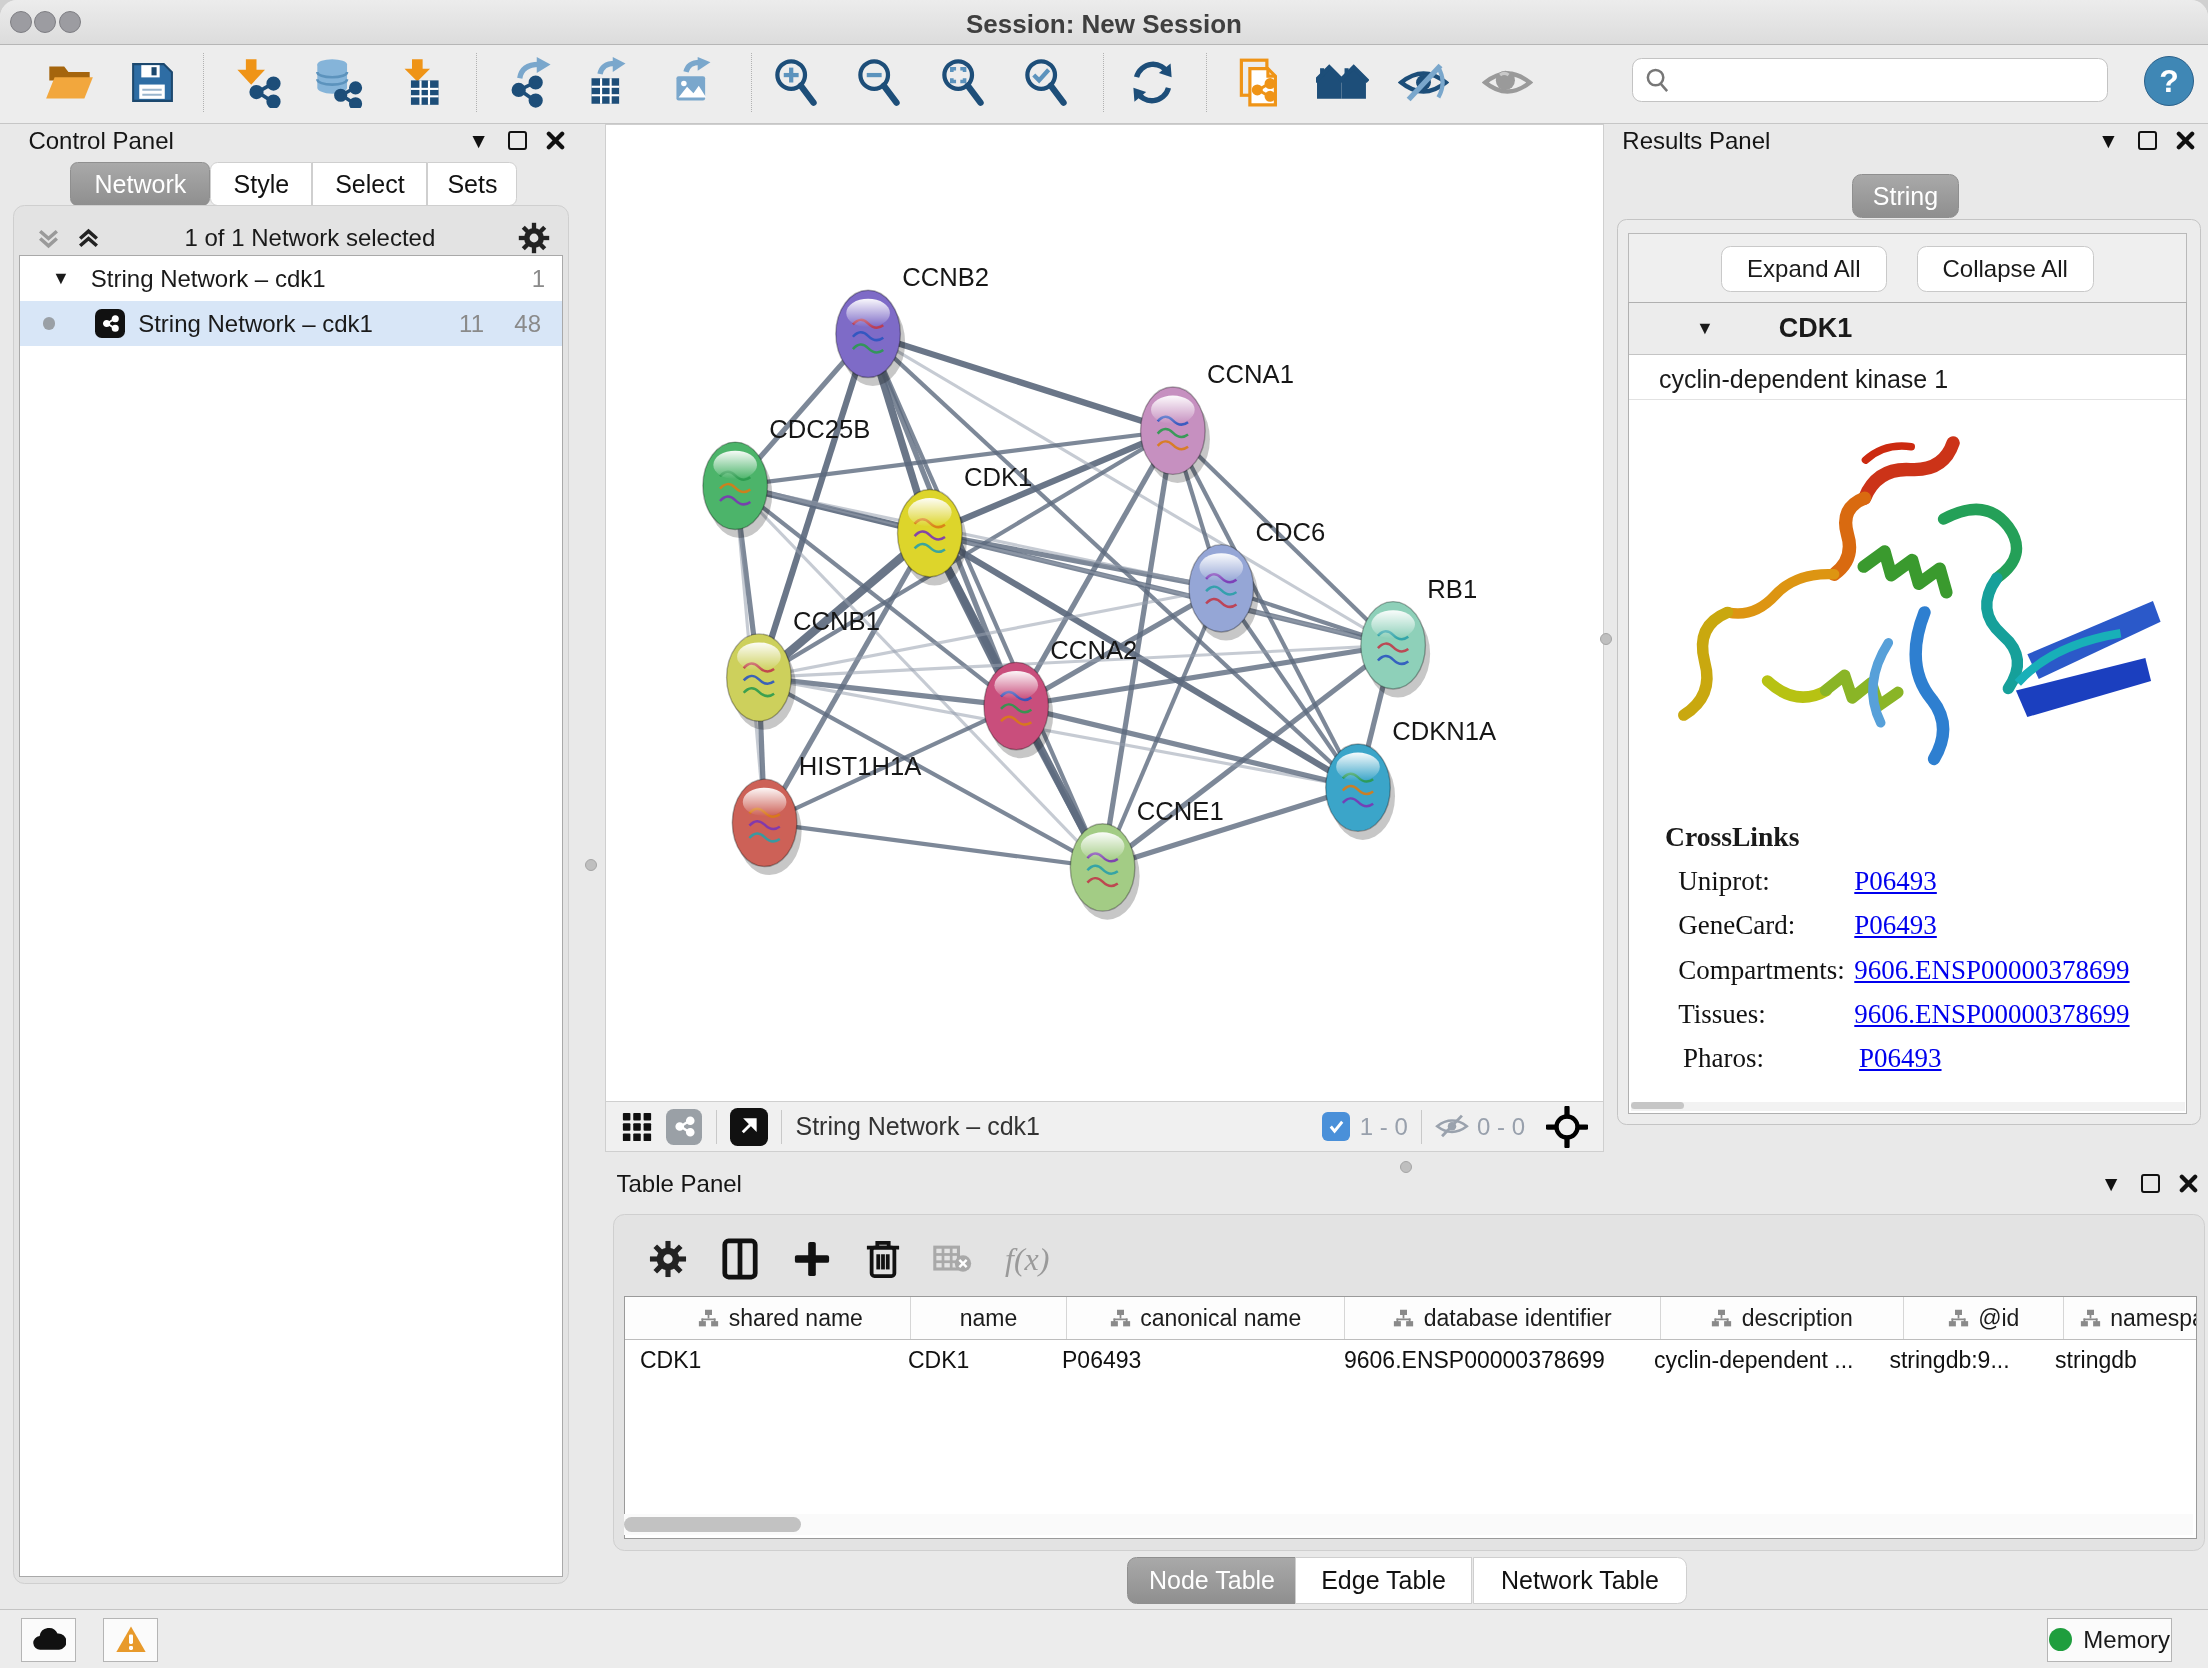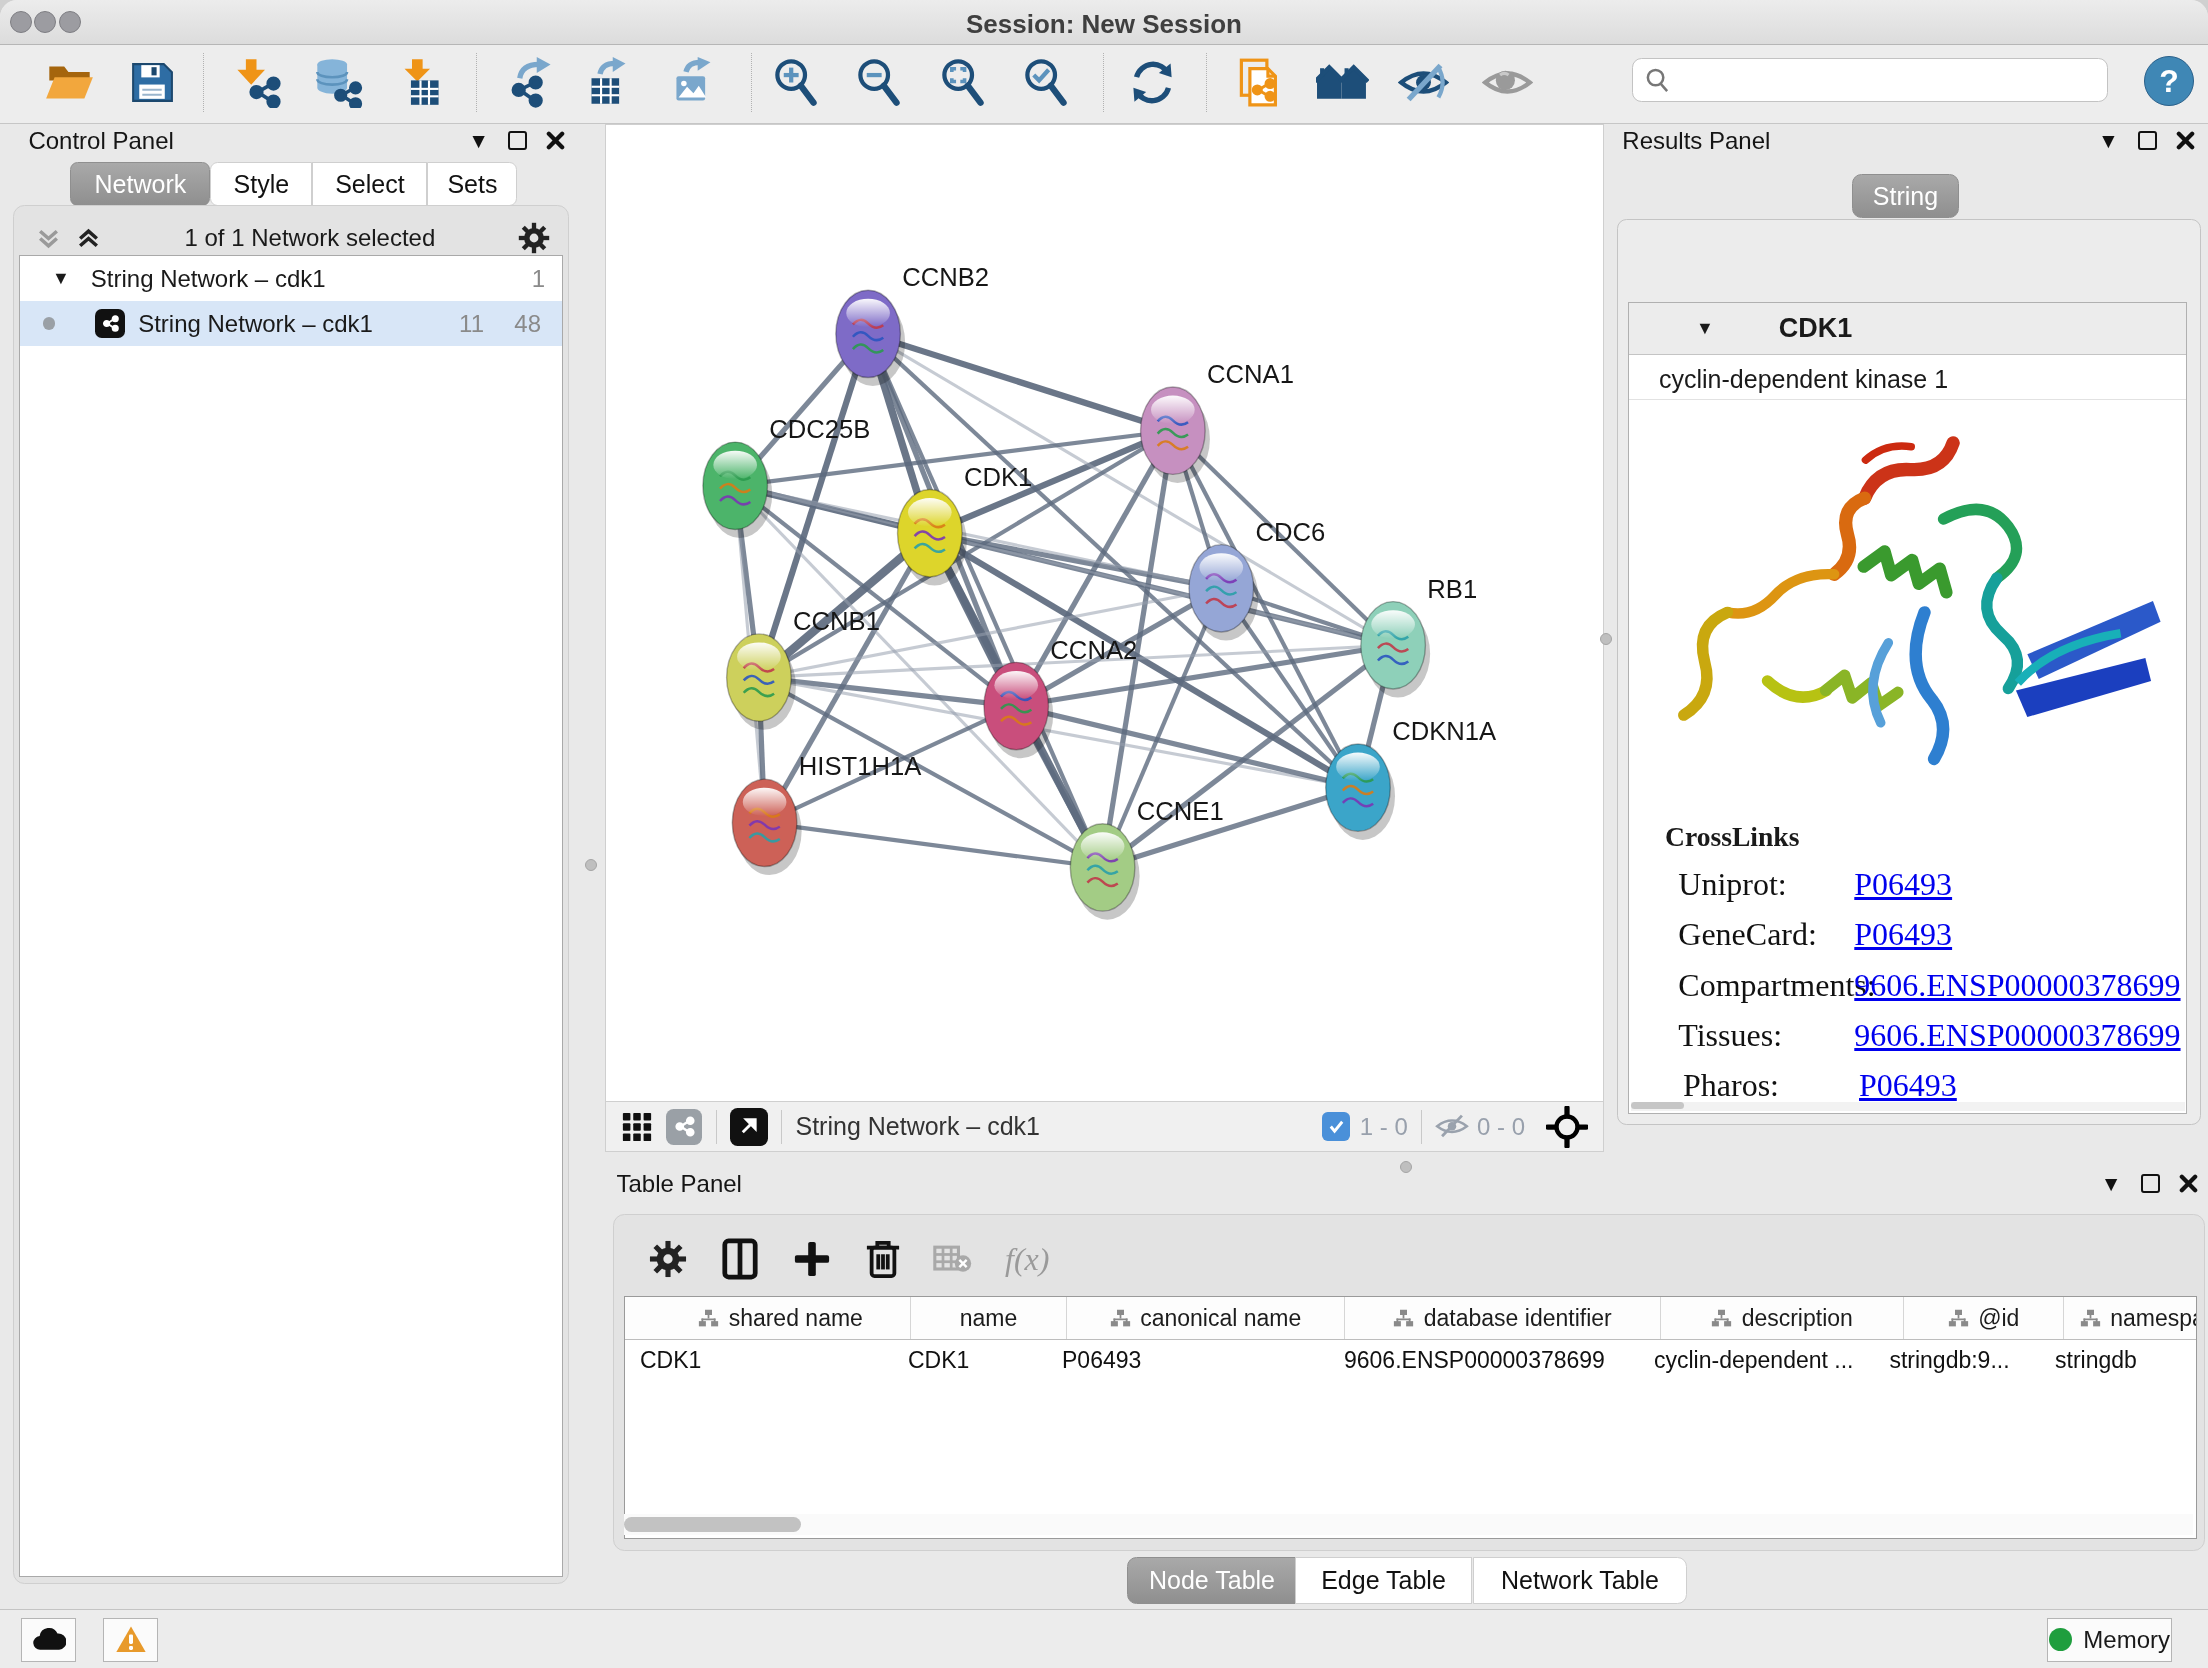--- a/index.html
+++ b/index.html
@@ -49,21 +49,21 @@
   
   .rp-box{left:1617px;top:219px;width:582px;height:904px;background:#ececec;border:1px solid #c4c4c4;border-radius:9.5px;}
   .rp-btnbox{left:1628px;top:233px;width:559px;height:71px;background:#efefef;border:1.9px solid #b9b9b9;
     display:flex;align-items:center;justify-content:center;gap:30px;box-sizing:border-box;}
   .rp-btn{height:44px;background:#fff;border:1px solid #c9c9c9;border-radius:9.5px;font-size:24px;
     display:flex;align-items:center;justify-content:center;padding:0 25px;}
   .rp-section{left:1628px;top:302px;width:559px;height:812px;background:#fff;border:1.9px solid #b0b0b0;box-sizing:border-box;}
   .rp-sec-head{height:51px;background:#ececec;border-bottom:1px solid #c4c4c4;display:flex;align-items:center;}
   .crosslinks{font-family:"Liberation Serif",serif;}
   .crosslinks a{color:#0000ee;text-decoration:underline;font-family:"Liberation Serif",serif;}
-  .clrow{display:flex;font-size:32px;margin:13.3px 0 13.3px 36px;}
+  .clrow{display:flex;font-size:27px;margin:13.3px 0 13.3px 36px;}
   .clrow .lbl{width:176px;color:#111;}
   
   .tp-box{left:613px;top:1214px;width:1590px;height:335px;background:#e3e3e3;border:1px solid #cfcfcf;border-radius:11.4px;}
   .tp-tool{position:absolute;top:1238px;display:flex;align-items:center;}
   .tbl{left:624px;top:1296px;width:1573px;height:243px;background:#fff;border:1.9px solid #9a9a9a;box-sizing:border-box;overflow:hidden;}
   .thead{display:flex;height:42px;border-bottom:1.9px solid #bdbdbd;background:#fdfdfd;padding-left:26px;}
   .th{display:flex;align-items:center;justify-content:center;gap:9.5px;font-size:23px;color:#1c1c1c;
       border-right:1px solid #d6d6d6;box-sizing:border-box;flex:none;}
   .trow{display:flex;height:41px;}
   .td{display:flex;align-items:center;font-size:23px;color:#111;padding-left:15px;box-sizing:border-box;flex:none;}
@@ -566,20 +566,28 @@
             <line x1="3" y1="3" x2="17" y2="17"></line>
             <line x1="17" y1="3" x2="3" y2="17"></line>
           </g>
         </svg>
     </div>
     <div class="abs tabbtn sel" style="left:243px;top:50px;width:105px;border-radius:9.5px">
         <span>String</span>
       </div>
   </div>
   <div class="abs rp-box"></div>
+  <div class="abs rp-btnbox">
+    <span class="rp-btn">
+        <span>Expand All</span>
+      </span>
+    <span class="rp-btn">
+        <span>Collapse All</span>
+      </span>
+  </div>
   <div class="abs rp-section">
     <div class="rp-sec-head">
       <span style="margin-left:67px;font-size:18px">▼</span>
       <span style="margin-left:65px;font-size:27px;font-weight:bold">CDK1</span>
     </div>
     <div style="padding:9.5px 0 5.7px 30px;font-size:25px;border-bottom:1px solid #e2e2e2"><span>cyclin-dependent kinase 1</span></div>
     <div style="width:533px;height:411px;margin:3.8px 0 0 9.5px">
       <svg width="533" height="411" viewBox="0 0 560 430">
         <g fill="none" stroke-linecap="round">
           <path d="M330 40 q-10 30 -45 28 q-35 -2 -48 30" stroke="#cc3318" stroke-width="14"></path>

